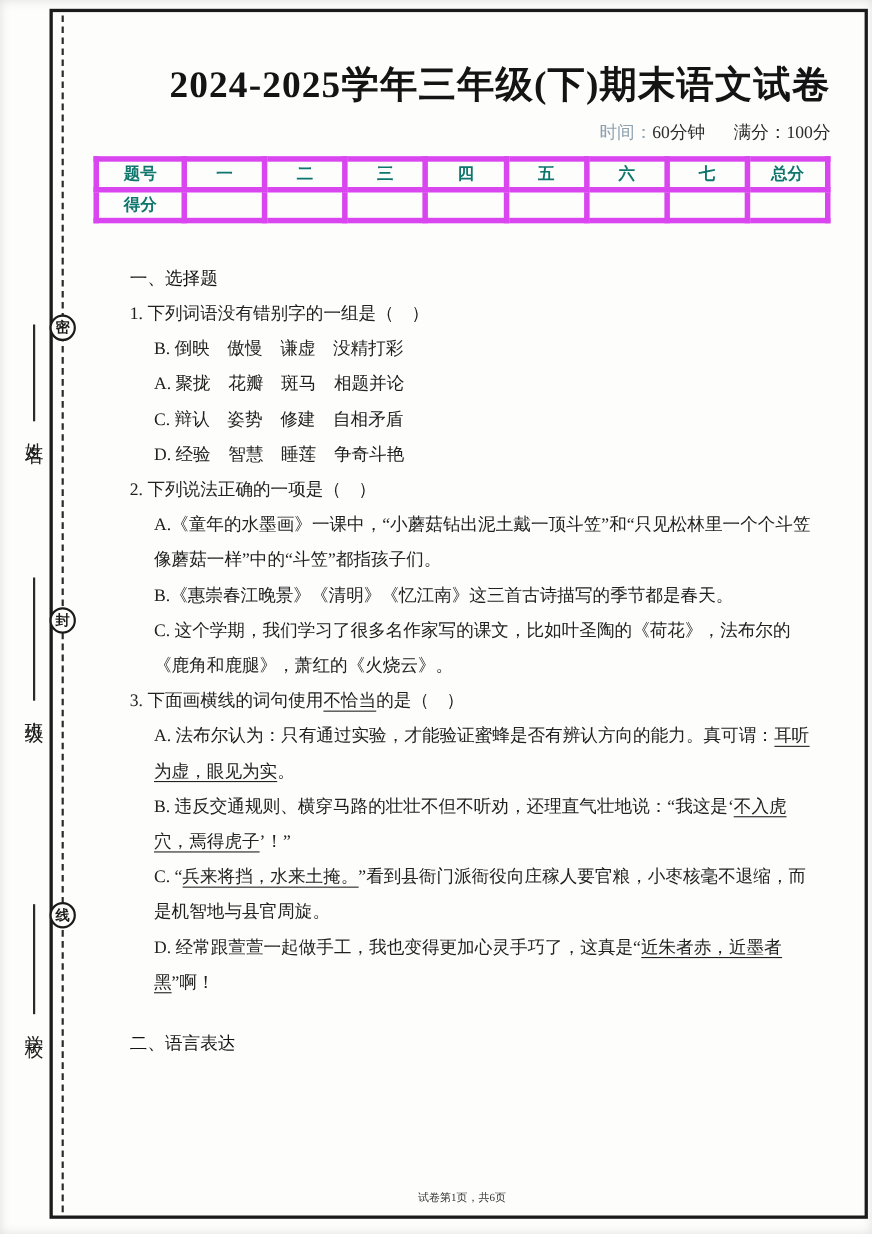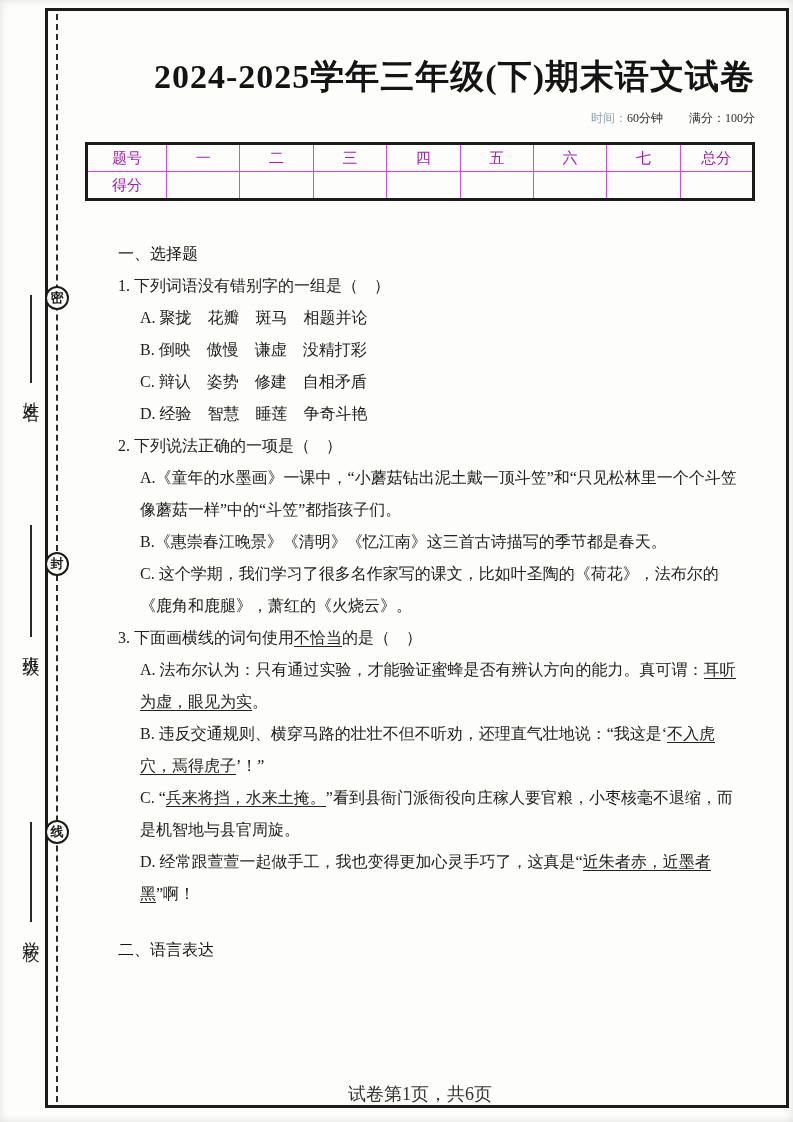--- a/index.html
+++ b/index.html
@@ -34,45 +34,45 @@
   .mlabel .blank { width:2px; background:#2a2a2a; }
   .mlabel .vtext { writing-mode:vertical-rl; font-size:17px; letter-spacing:3px;
                    margin-top:6px; color:#1d1d1d; }
 
   .title {
     position:absolute; left:85px; top:54px; width:670px; text-align:right;
     font-size:34px; font-weight:bold; letter-spacing:1px; color:#141414;
   }
 
   .meta { position:absolute; left:85px; top:110px; width:670px;
-          text-align:right; font-size:12px; color:#2c2c2c; }
+          text-align:right; font-size:16px; color:#2c2c2c; }
   .meta .lab-light { color:#8fa0ae; }
   .meta .score-group { margin-left:26px; }
 
   table.score-table {
     position:absolute; left:85px; top:142px; width:670px;
     border-collapse:collapse; table-layout:fixed; border:3px solid #1b1b1b;
   }
   table.score-table td {
-    border:1px solid #d946ef; height:28px; text-align:center;
-    font-size:15px; font-weight:normal; color:#a21caf;
+    border:5px solid #d946ef; height:28px; text-align:center;
+    font-size:15px; font-weight:bold; color:#0f766e;
   }
   table.score-table td.c0 { width:80px; }
 
   .paper-body { position:absolute; left:118px; top:238px; width:624px;
                 font-size:16px; color:#212121; }
   .sec-heading { font-weight:normal; font-size:16px; line-height:2; color:#141414; }
   .sec-heading.second { margin-top:24px; }
   .stem { line-height:2; }
   .options { margin-left:22px; }
   .option { line-height:2; }
   .paper-body span.u { border-bottom:1.5px solid #222; }
 
   .footer { position:absolute; left:85px; top:1082px; width:670px;
-            text-align:center; font-size:18px; color:#333; }
+            text-align:center; font-size:10px; color:#333; }
 </style>
 </head>
 <body>
 
 <div class="page">
 
   <div class="frame"></div>
 
   <div class="seal">
     <div class="seal-circle" style="top:272px">密</div>
@@ -125,22 +125,22 @@
   </tbody>
     </table>
 
   <div class="paper-body">
 
     <div class="sec-heading">一、选择题</div>
 
     <div class="question">
       <div class="stem"><span>1. 下列词语没有错别字的一组是（　）</span></div>
       <div class="options">
+        <div class="option"><span>B. 倒映　傲慢　谦虚　没精打彩</span></div>
         <div class="option"><span>A. 聚拢　花瓣　斑马　相题并论</span></div>
-        <div class="option"><span>B. 倒映　傲慢　谦虚　没精打彩</span></div>
         <div class="option"><span>C. 辩认　姿势　修建　自相矛盾</span></div>
         <div class="option"><span>D. 经验　智慧　睡莲　争奇斗艳</span></div>
       </div>
     </div>
 
     <div class="question">
       <div class="stem"><span>2. 下列说法正确的一项是（　）</span></div>
       <div class="options">
         <div class="option"><span>A.《童年的水墨画》一课中，“小蘑菇钻出泥土戴一顶斗笠”和“只见松林里一个个斗笠像蘑菇一样”中的“斗笠”都指孩子们。</span></div>
         <div class="option"><span>B.《惠崇春江晚景》《清明》《忆江南》这三首古诗描写的季节都是春天。</span></div>

